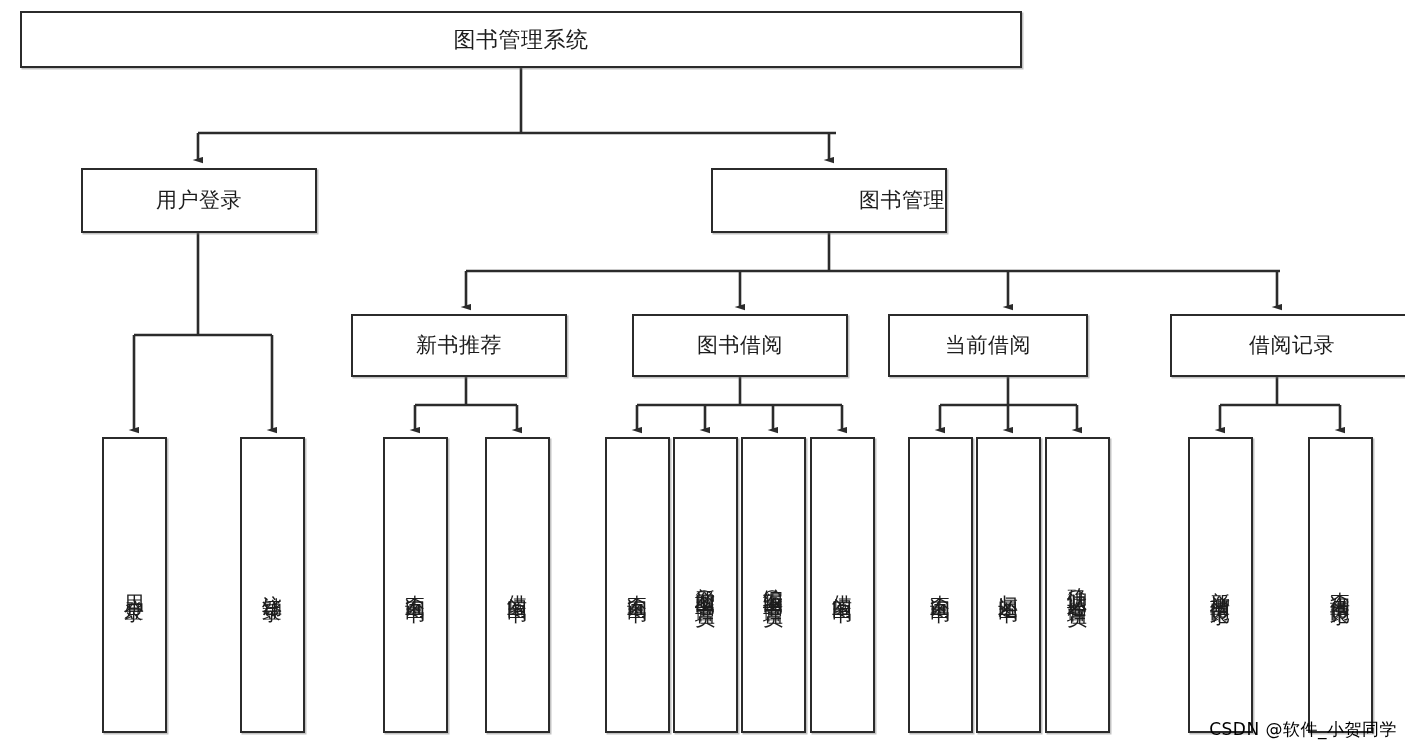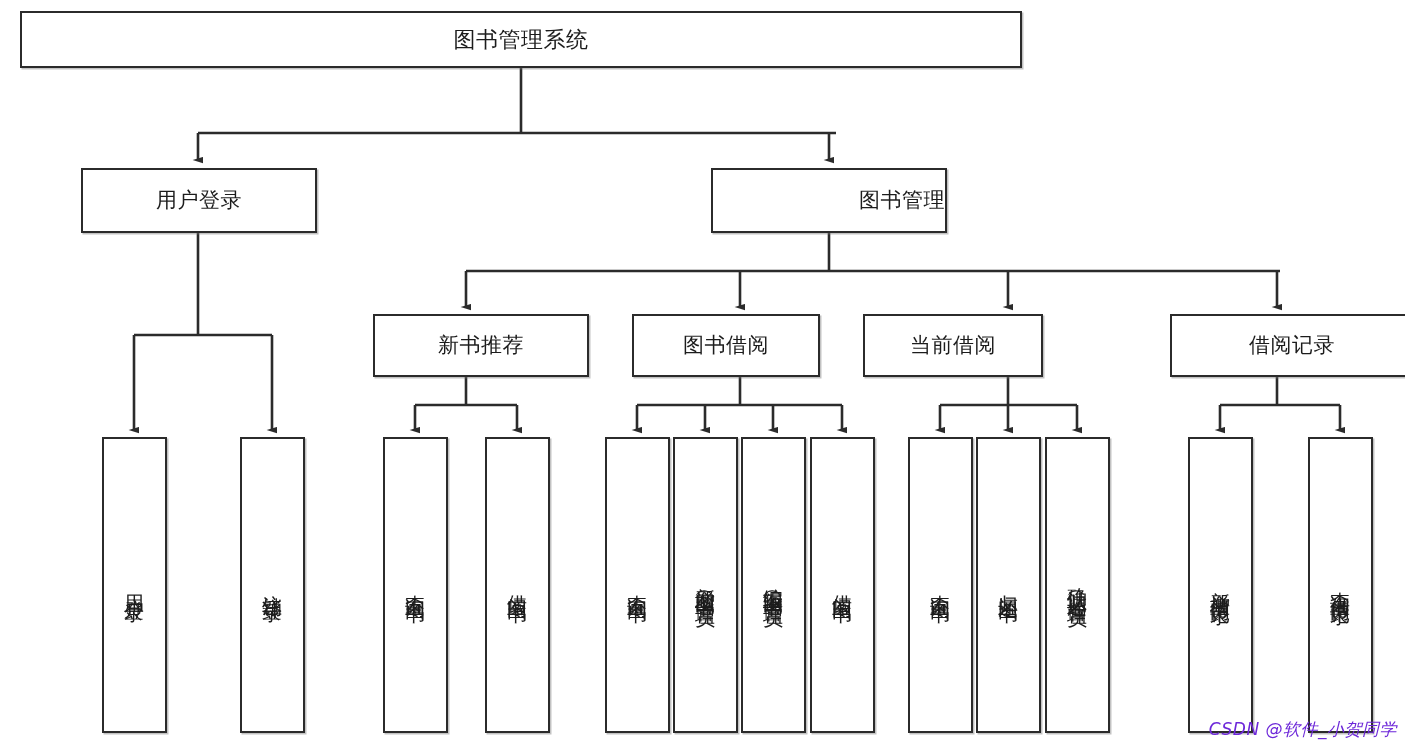--- a/index.html
+++ b/index.html
@@ -59,25 +59,24 @@
     font-size: 20px;
     letter-spacing: 3px;
     line-height: 1;
     white-space: nowrap;
   }
   #watermark {
     position: absolute;
     right: 8px;
     bottom: 6px;
     font-size: 17px;
-    color: #6d28d9;
+    color: #000000;
     letter-spacing: 0.5px;
     white-space: nowrap;
     user-select: none;
-    font-style: italic;
   }
 </style>
 </head>
 <body>
 
 <div id="diagram-root">
 
   <svg id="connector-layer" viewBox="0 0 1405 747" width="1405" height="747" xmlns="http://www.w3.org/2000/svg">
     <defs>
       <marker id="arrowhead" markerWidth="9" markerHeight="11" refX="3.2" refY="5.4" orient="auto" markerUnits="userSpaceOnUse">
@@ -132,27 +131,27 @@
     <span class="node-label">图书管理系统</span>
   </div>
 
   <div class="node horizontal" style="left:81px; top:168px; width:236px; height:65px;">
     <span class="node-label">用户登录</span>
   </div>
   <div class="node horizontal" style="left:711px; top:168px; width:236px; height:65px;justify-content:flex-end;">
     <span class="node-label">图书管理</span>
   </div>
 
-  <div class="node horizontal" style="left:373px; top:314px; width:216px; height:63px;">
+  <div class="node horizontal" style="left:351px; top:314px; width:216px; height:63px;">
     <span class="node-label">新书推荐</span>
   </div>
-  <div class="node horizontal" style="left:632px; top:314px; width:188px; height:63px;">
+  <div class="node horizontal" style="left:632px; top:314px; width:216px; height:63px;">
     <span class="node-label">图书借阅</span>
   </div>
-  <div class="node horizontal" style="left:863px; top:314px; width:180px; height:63px;">
+  <div class="node horizontal" style="left:888px; top:314px; width:200px; height:63px;">
     <span class="node-label">当前借阅</span>
   </div>
   <div class="node horizontal" style="left:1170px; top:314px; width:244px; height:63px;">
     <span class="node-label">借阅记录</span>
   </div>
 
   <div class="node vertical" style="left:102px; top:437px; width:65px; height:296px;">
     <span class="node-label">用户登录</span>
   </div>
   <div class="node vertical" style="left:240px; top:437px; width:65px; height:296px;">

